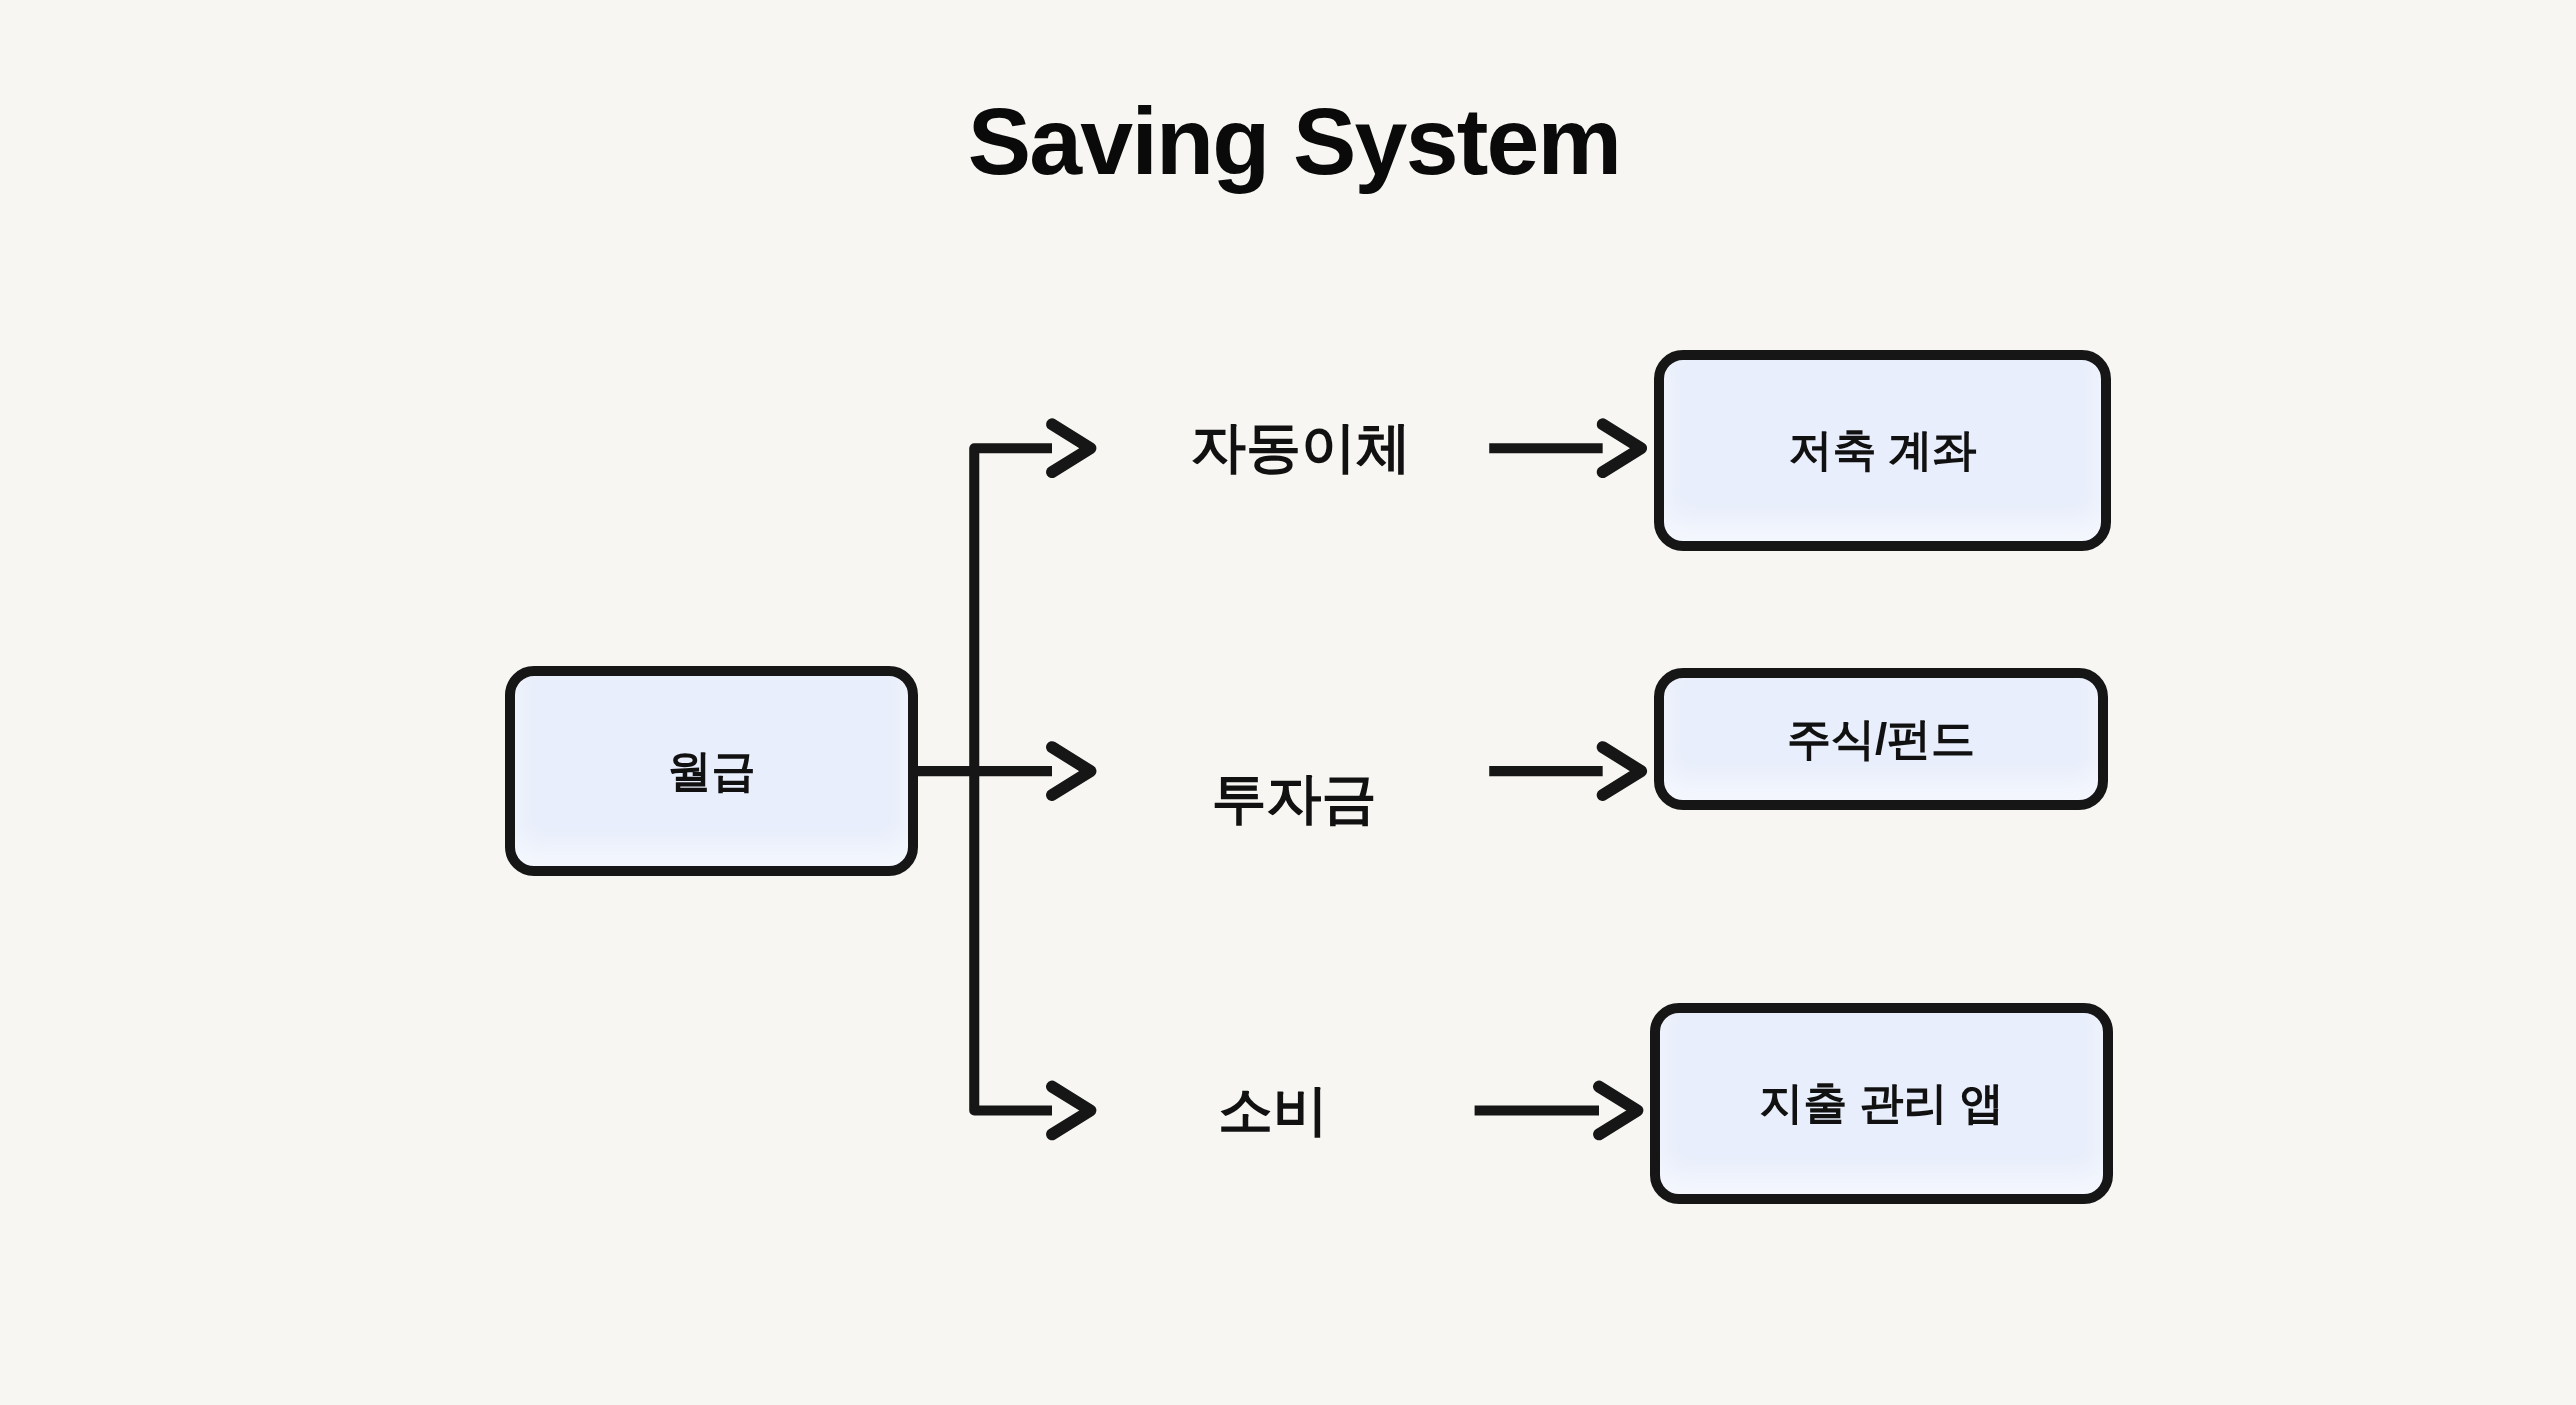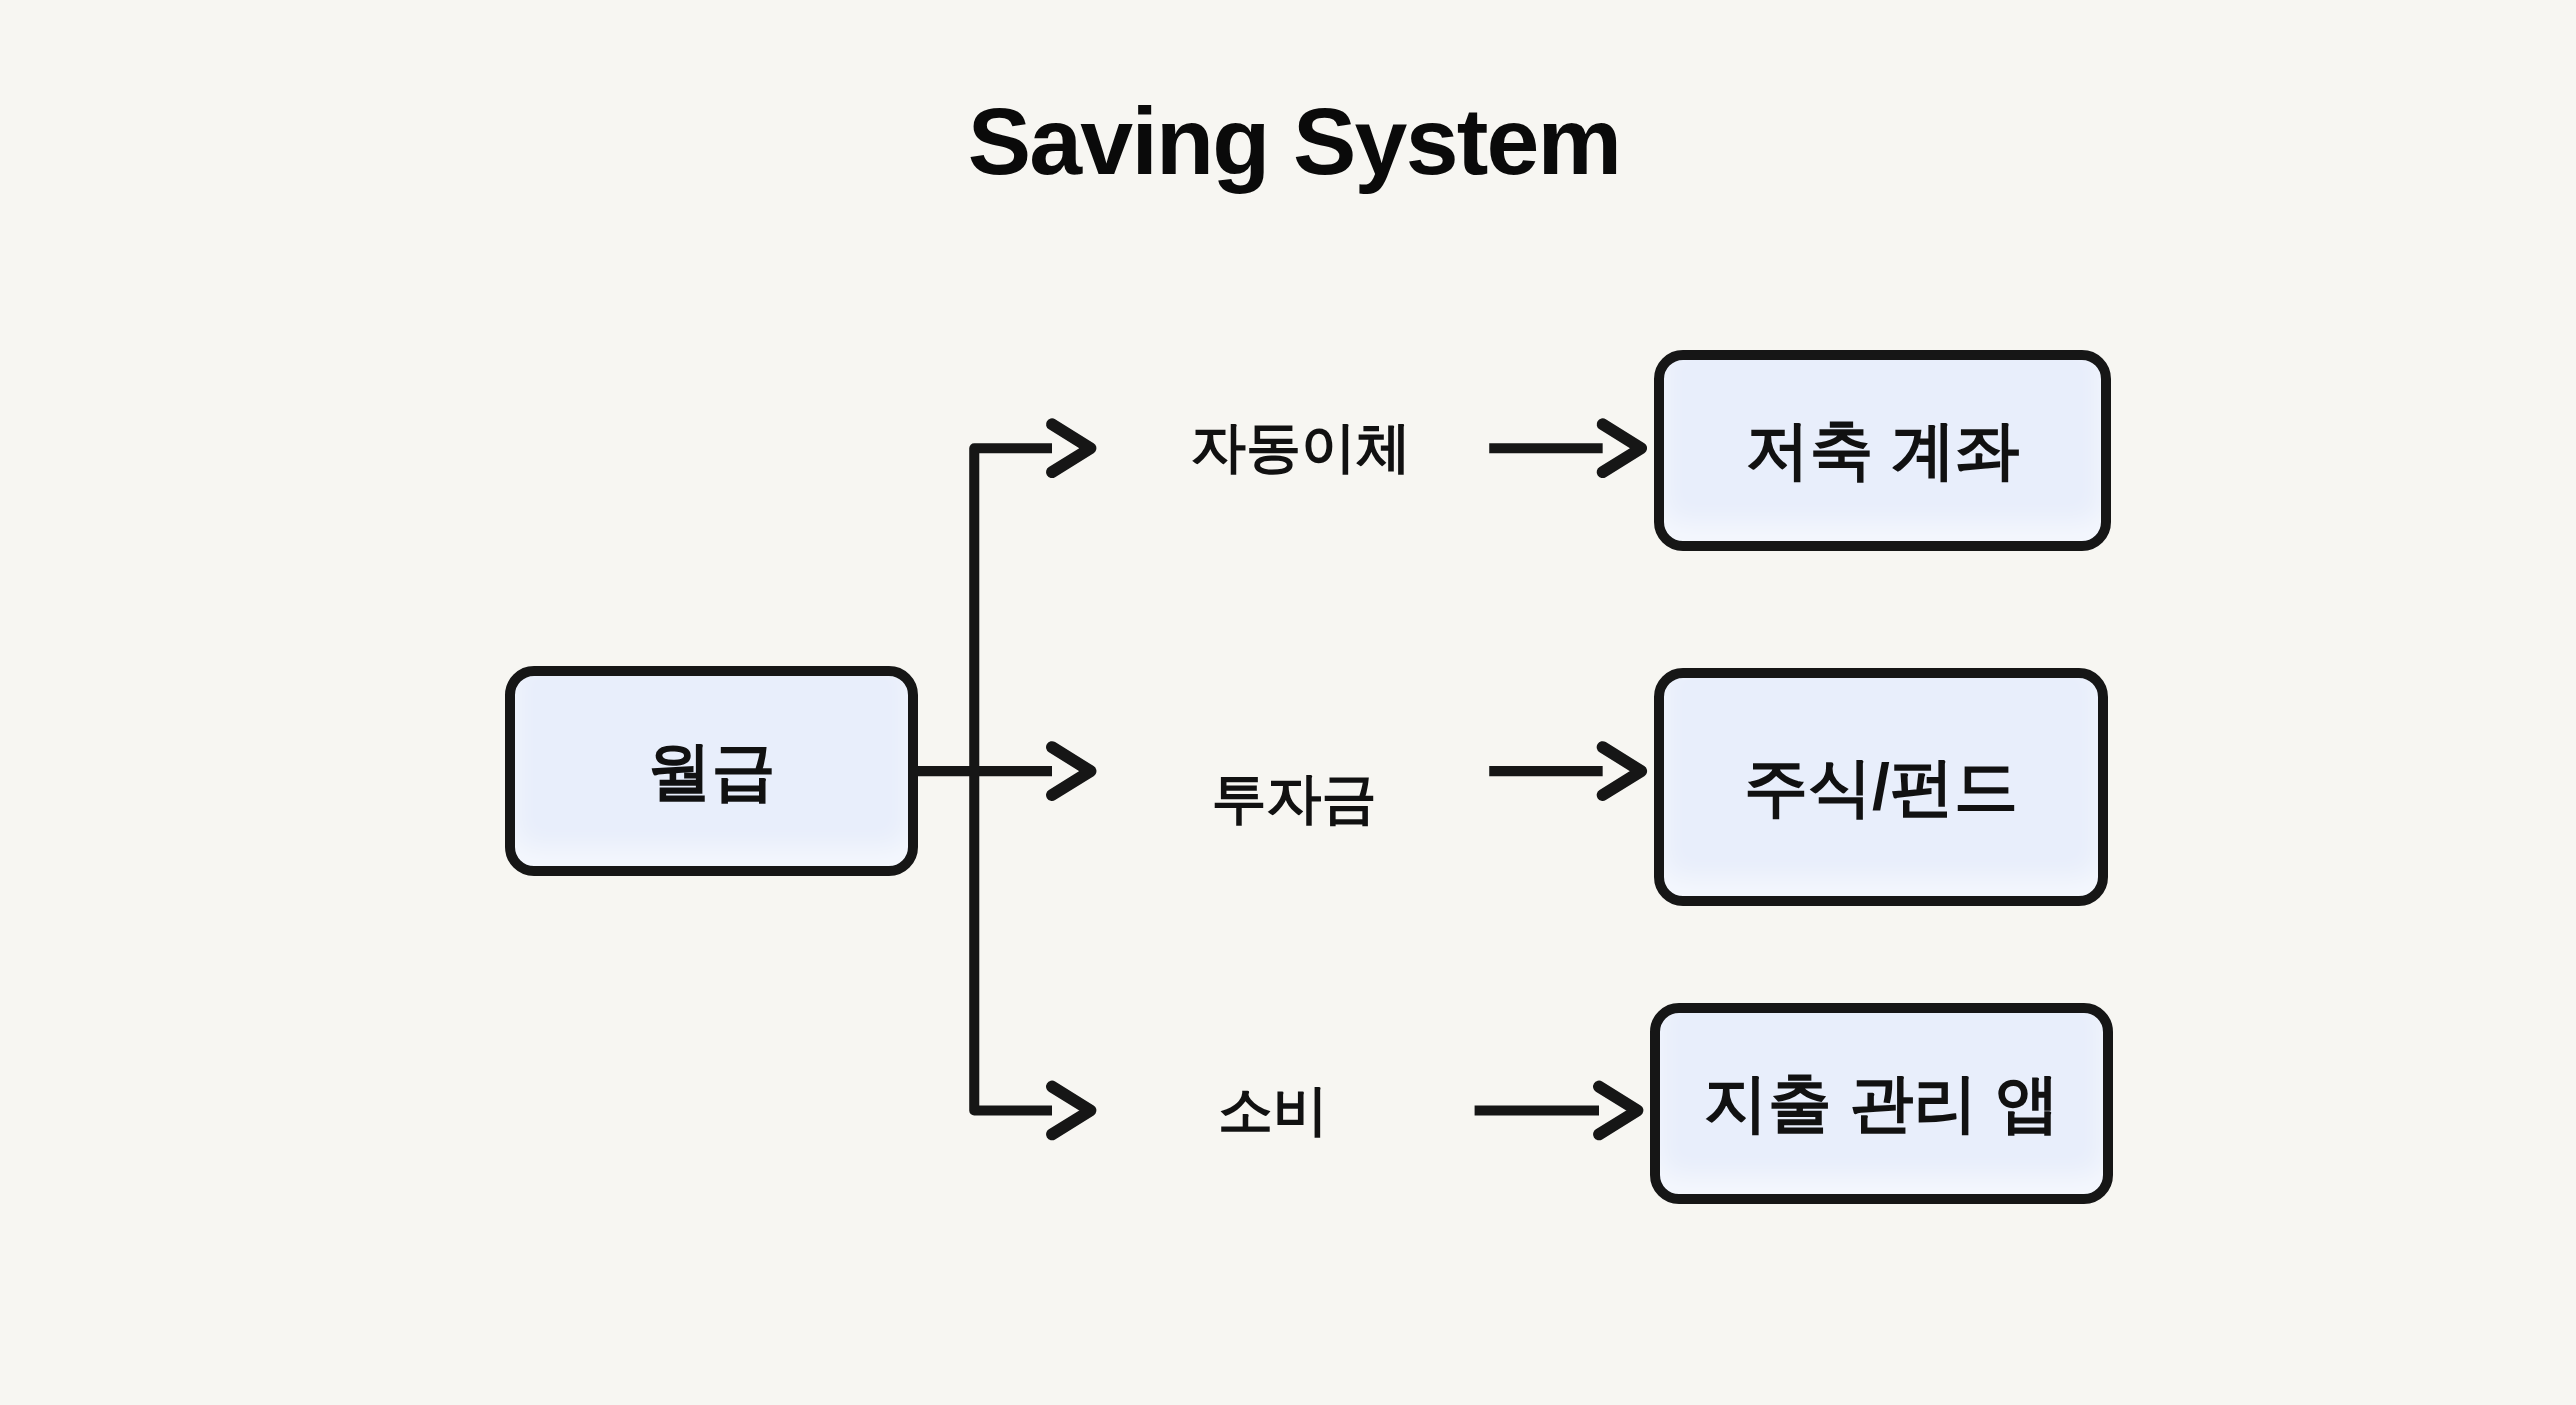--- a/index.html
+++ b/index.html
@@ -57,28 +57,28 @@
     stroke-linejoin: round;
   }
   .node {
     position: absolute;
     background: var(--node-fill);
     border: 10px solid var(--node-border);
     border-radius: 29px;
     display: flex;
     align-items: center;
     justify-content: center;
-    font-size: 64px;
+    font-size: 44px;
     font-weight: 700;
     white-space: nowrap;
     box-shadow: inset 0 -18.3px 25.6px rgba(255,255,255,0.55);
   }
   #node-salary   { left: 465px;  top: 666px;  width: 413px; height: 210px; margin-left: 40px; }
   #node-savings  { left: 1654px; top: 350px;  width: 457px; height: 201px; }
-  #node-stocks   { left: 1654px; top: 668px;  width: 454px; height: 238px; }
+  #node-stocks   { left: 1654px; top: 668px;  width: 454px; height: 142px; }
   #node-expense  { left: 1650px; top: 1003px; width: 463px; height: 201px; }
   .branch-label {
     position: absolute;
     transform: translate(-50%, -50%);
     font-size: 55px;
     font-weight: 700;
     white-space: nowrap;
     color: var(--text);
   }
   #branch-label-0 { left: 1301px; top: 448px; }

